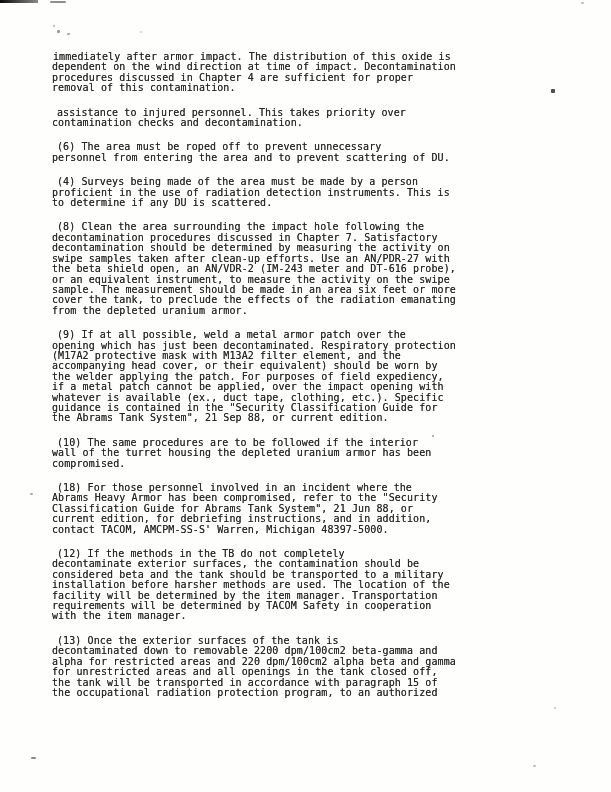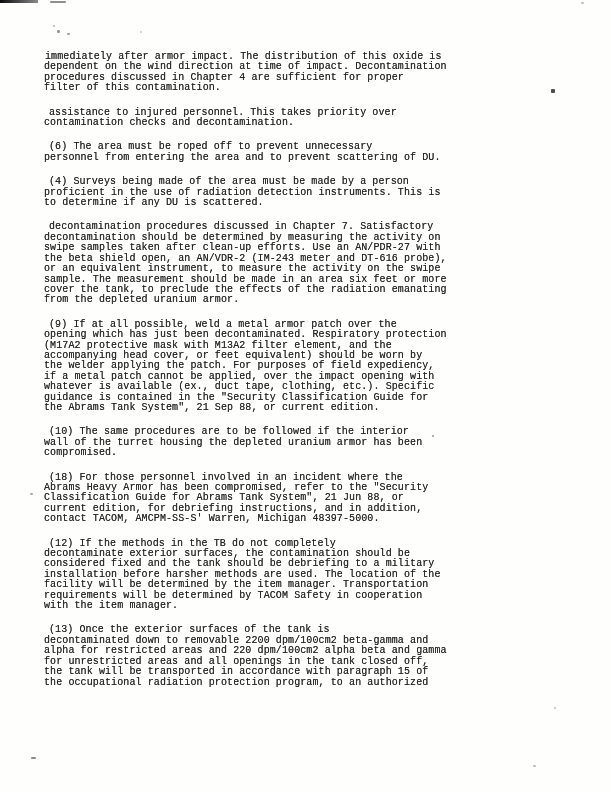--- a/index.html
+++ b/index.html
@@ -34,23 +34,22 @@
     left: 44px;
     top: 52px;
     width: 420px;
     font-size: 10px;
     line-height: 10.4px;
     letter-spacing: 0.1px;
     text-shadow: 0 0 0.5px rgba(45,45,45,0.75);
     z-index: 2;
   }
   .para {
-    margin: 0 0 14px 0;
+    margin: 0 0 14px 8px;
     padding: 0;
-    font-family: Liberation Mono, monospace;
   }
   .para .line {
     white-space: pre;
   }
   .para .line:first-child {
     padding-left: 5px;
   }
   .para.intro .line:first-child {
     padding-left: 1px;
   }
@@ -72,50 +71,51 @@
       <div class="speck" style="left: 30px; top: 493px; width: 3px; height: 2px; background: rgb(171, 171, 171);"></div>
       <div class="speck" style="left: 554px; top: 707px; width: 2px; height: 2px; background: rgb(189, 189, 189);"></div>
       <div class="speck" style="left: 31px; top: 757px; width: 5px; height: 2px; background: rgb(138, 138, 138);"></div>
       <div class="speck" style="left: 533px; top: 765px; width: 3px; height: 2px; background: rgb(189, 189, 189);"></div>
     </div>
   <div class="text-column" id="text-column" style="color: rgb(38, 38, 38);">
       <div class="para intro">
         <div class="line">immediately after armor impact. The distribution of this oxide is</div>
         <div class="line">dependent on the wind direction at time of impact. Decontamination</div>
         <div class="line">procedures discussed in Chapter 4 are sufficient for proper</div>
-        <div class="line">filter of this contamination.</div>
+        <div class="line">removal of this contamination.</div>
       </div>
       <div class="para">
         <div class="line">assistance to injured personnel. This takes priority over</div>
         <div class="line">contamination checks and decontamination.</div>
       </div>
       <div class="para">
         <div class="line">(6) The area must be roped off to prevent unnecessary</div>
         <div class="line">personnel from entering the area and to prevent scattering of DU.</div>
       </div>
       <div class="para">
         <div class="line">(4) Surveys being made of the area must be made by a person</div>
         <div class="line">proficient in the use of radiation detection instruments. This is</div>
         <div class="line">to determine if any DU is scattered.</div>
       </div>
       <div class="para">
+        <div class="line">(8) Clean the area surrounding the impact hole following the</div>
         <div class="line">decontamination procedures discussed in Chapter 7. Satisfactory</div>
         <div class="line">decontamination should be determined by measuring the activity on</div>
         <div class="line">swipe samples taken after clean-up efforts. Use an AN/PDR-27 with</div>
         <div class="line">the beta shield open, an AN/VDR-2 (IM-243 meter and DT-616 probe),</div>
         <div class="line">or an equivalent instrument, to measure the activity on the swipe</div>
         <div class="line">sample. The measurement should be made in an area six feet or more</div>
         <div class="line">cover the tank, to preclude the effects of the radiation emanating</div>
         <div class="line">from the depleted uranium armor.</div>
       </div>
       <div class="para">
         <div class="line">(9) If at all possible, weld a metal armor patch over the</div>
         <div class="line">opening which has just been decontaminated. Respiratory protection</div>
         <div class="line">(M17A2 protective mask with M13A2 filter element, and the</div>
-        <div class="line">accompanying head cover, or feet equivalent) should be worn by</div>
+        <div class="line">accompanying head cover, or their equivalent) should be worn by</div>
         <div class="line">the welder applying the patch. For purposes of field expediency,</div>
         <div class="line">if a metal patch cannot be applied, over the impact opening with</div>
         <div class="line">whatever is available (ex., duct tape, clothing, etc.). Specific</div>
         <div class="line">guidance is contained in the "Security Classification Guide for</div>
         <div class="line">the Abrams Tank System", 21 Sep 88, or current edition.</div>
       </div>
       <div class="para">
         <div class="line">(10) The same procedures are to be followed if the interior</div>
         <div class="line">wall of the turret housing the depleted uranium armor has been</div>
         <div class="line">compromised.</div>
@@ -123,21 +123,21 @@
       <div class="para">
         <div class="line">(18) For those personnel involved in an incident where the</div>
         <div class="line">Abrams Heavy Armor has been compromised, refer to the "Security</div>
         <div class="line">Classification Guide for Abrams Tank System", 21 Jun 88, or</div>
         <div class="line">current edition, for debriefing instructions, and in addition,</div>
         <div class="line">contact TACOM, AMCPM-SS-S' Warren, Michigan 48397-5000.</div>
       </div>
       <div class="para">
         <div class="line">(12) If the methods in the TB do not completely</div>
         <div class="line">decontaminate exterior surfaces, the contamination should be</div>
-        <div class="line">considered fixed and the tank should be debriefing to a military</div>
+        <div class="line">considered beta and the tank should be transported to a military</div>
         <div class="line">installation before harsher methods are used. The location of the</div>
         <div class="line">facility will be determined by the item manager. Transportation</div>
         <div class="line">requirements will be determined by TACOM Safety in cooperation</div>
         <div class="line">with the item manager.</div>
       </div>
       <div class="para">
         <div class="line">(13) Once the exterior surfaces of the tank is</div>
         <div class="line">decontaminated down to removable 2200 dpm/100cm2 beta-gamma and</div>
         <div class="line">alpha for restricted areas and 220 dpm/100cm2 alpha beta and gamma</div>
         <div class="line">for unrestricted areas and all openings in the tank closed off,</div>

